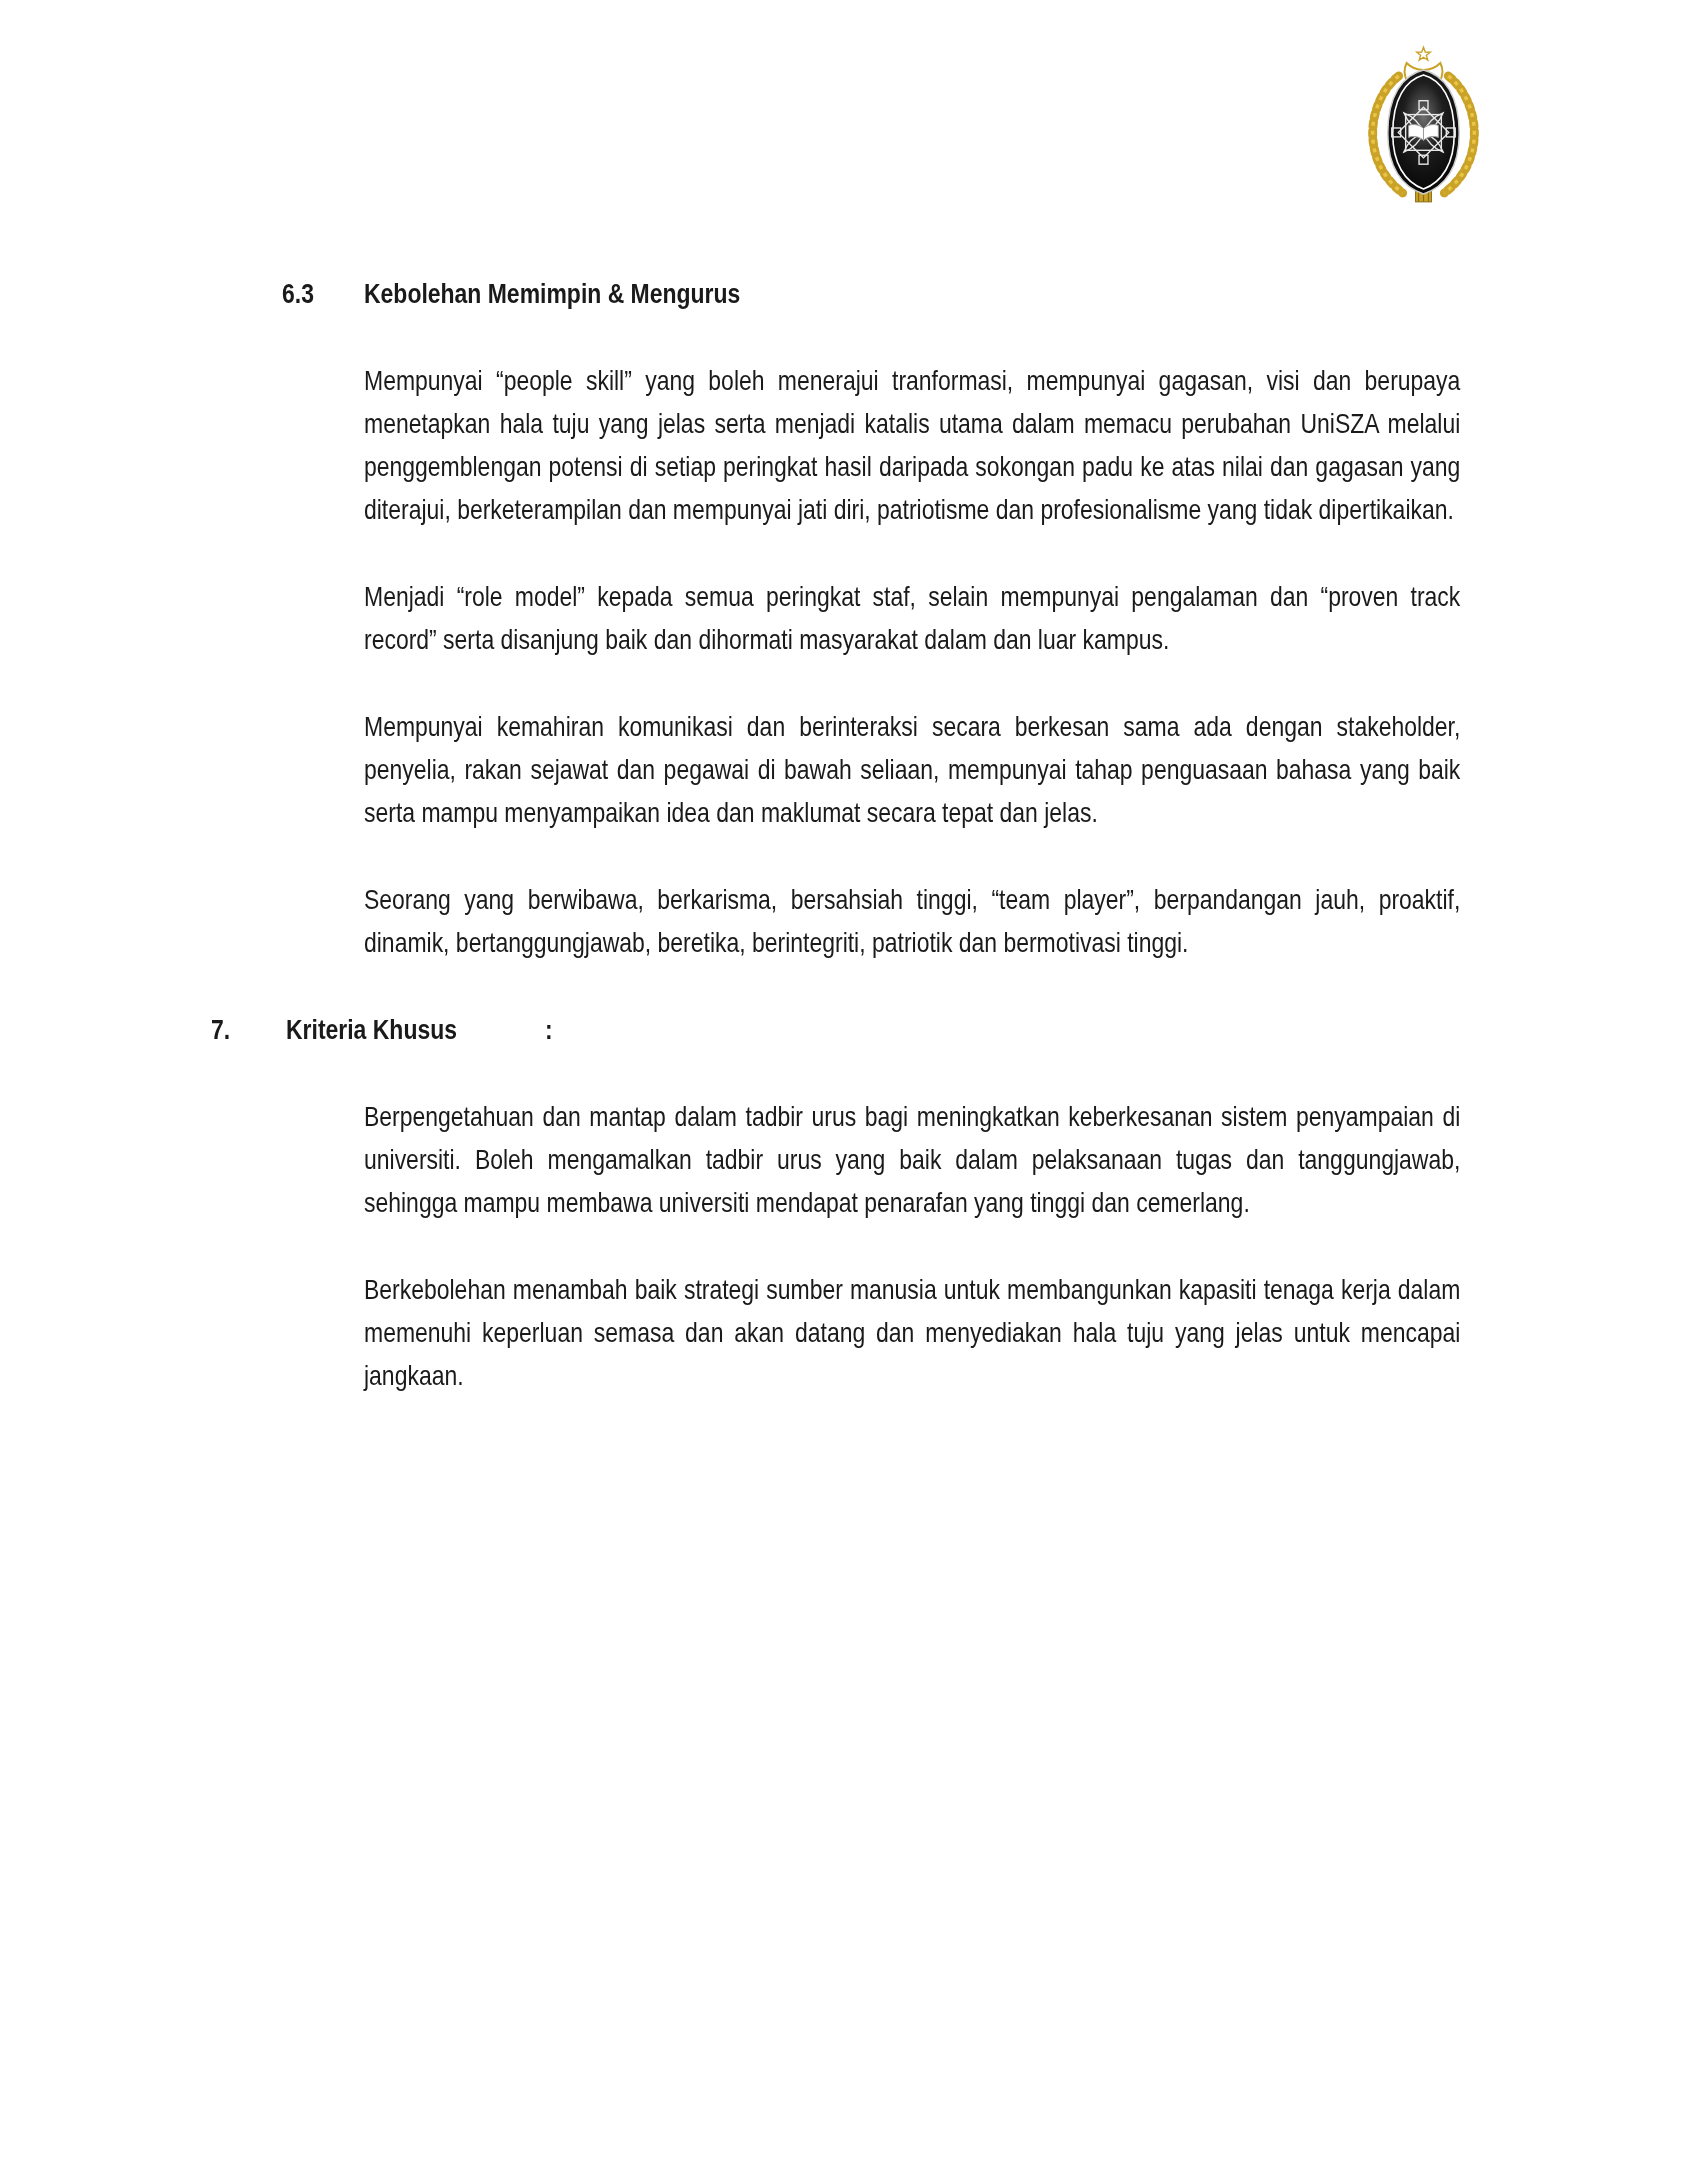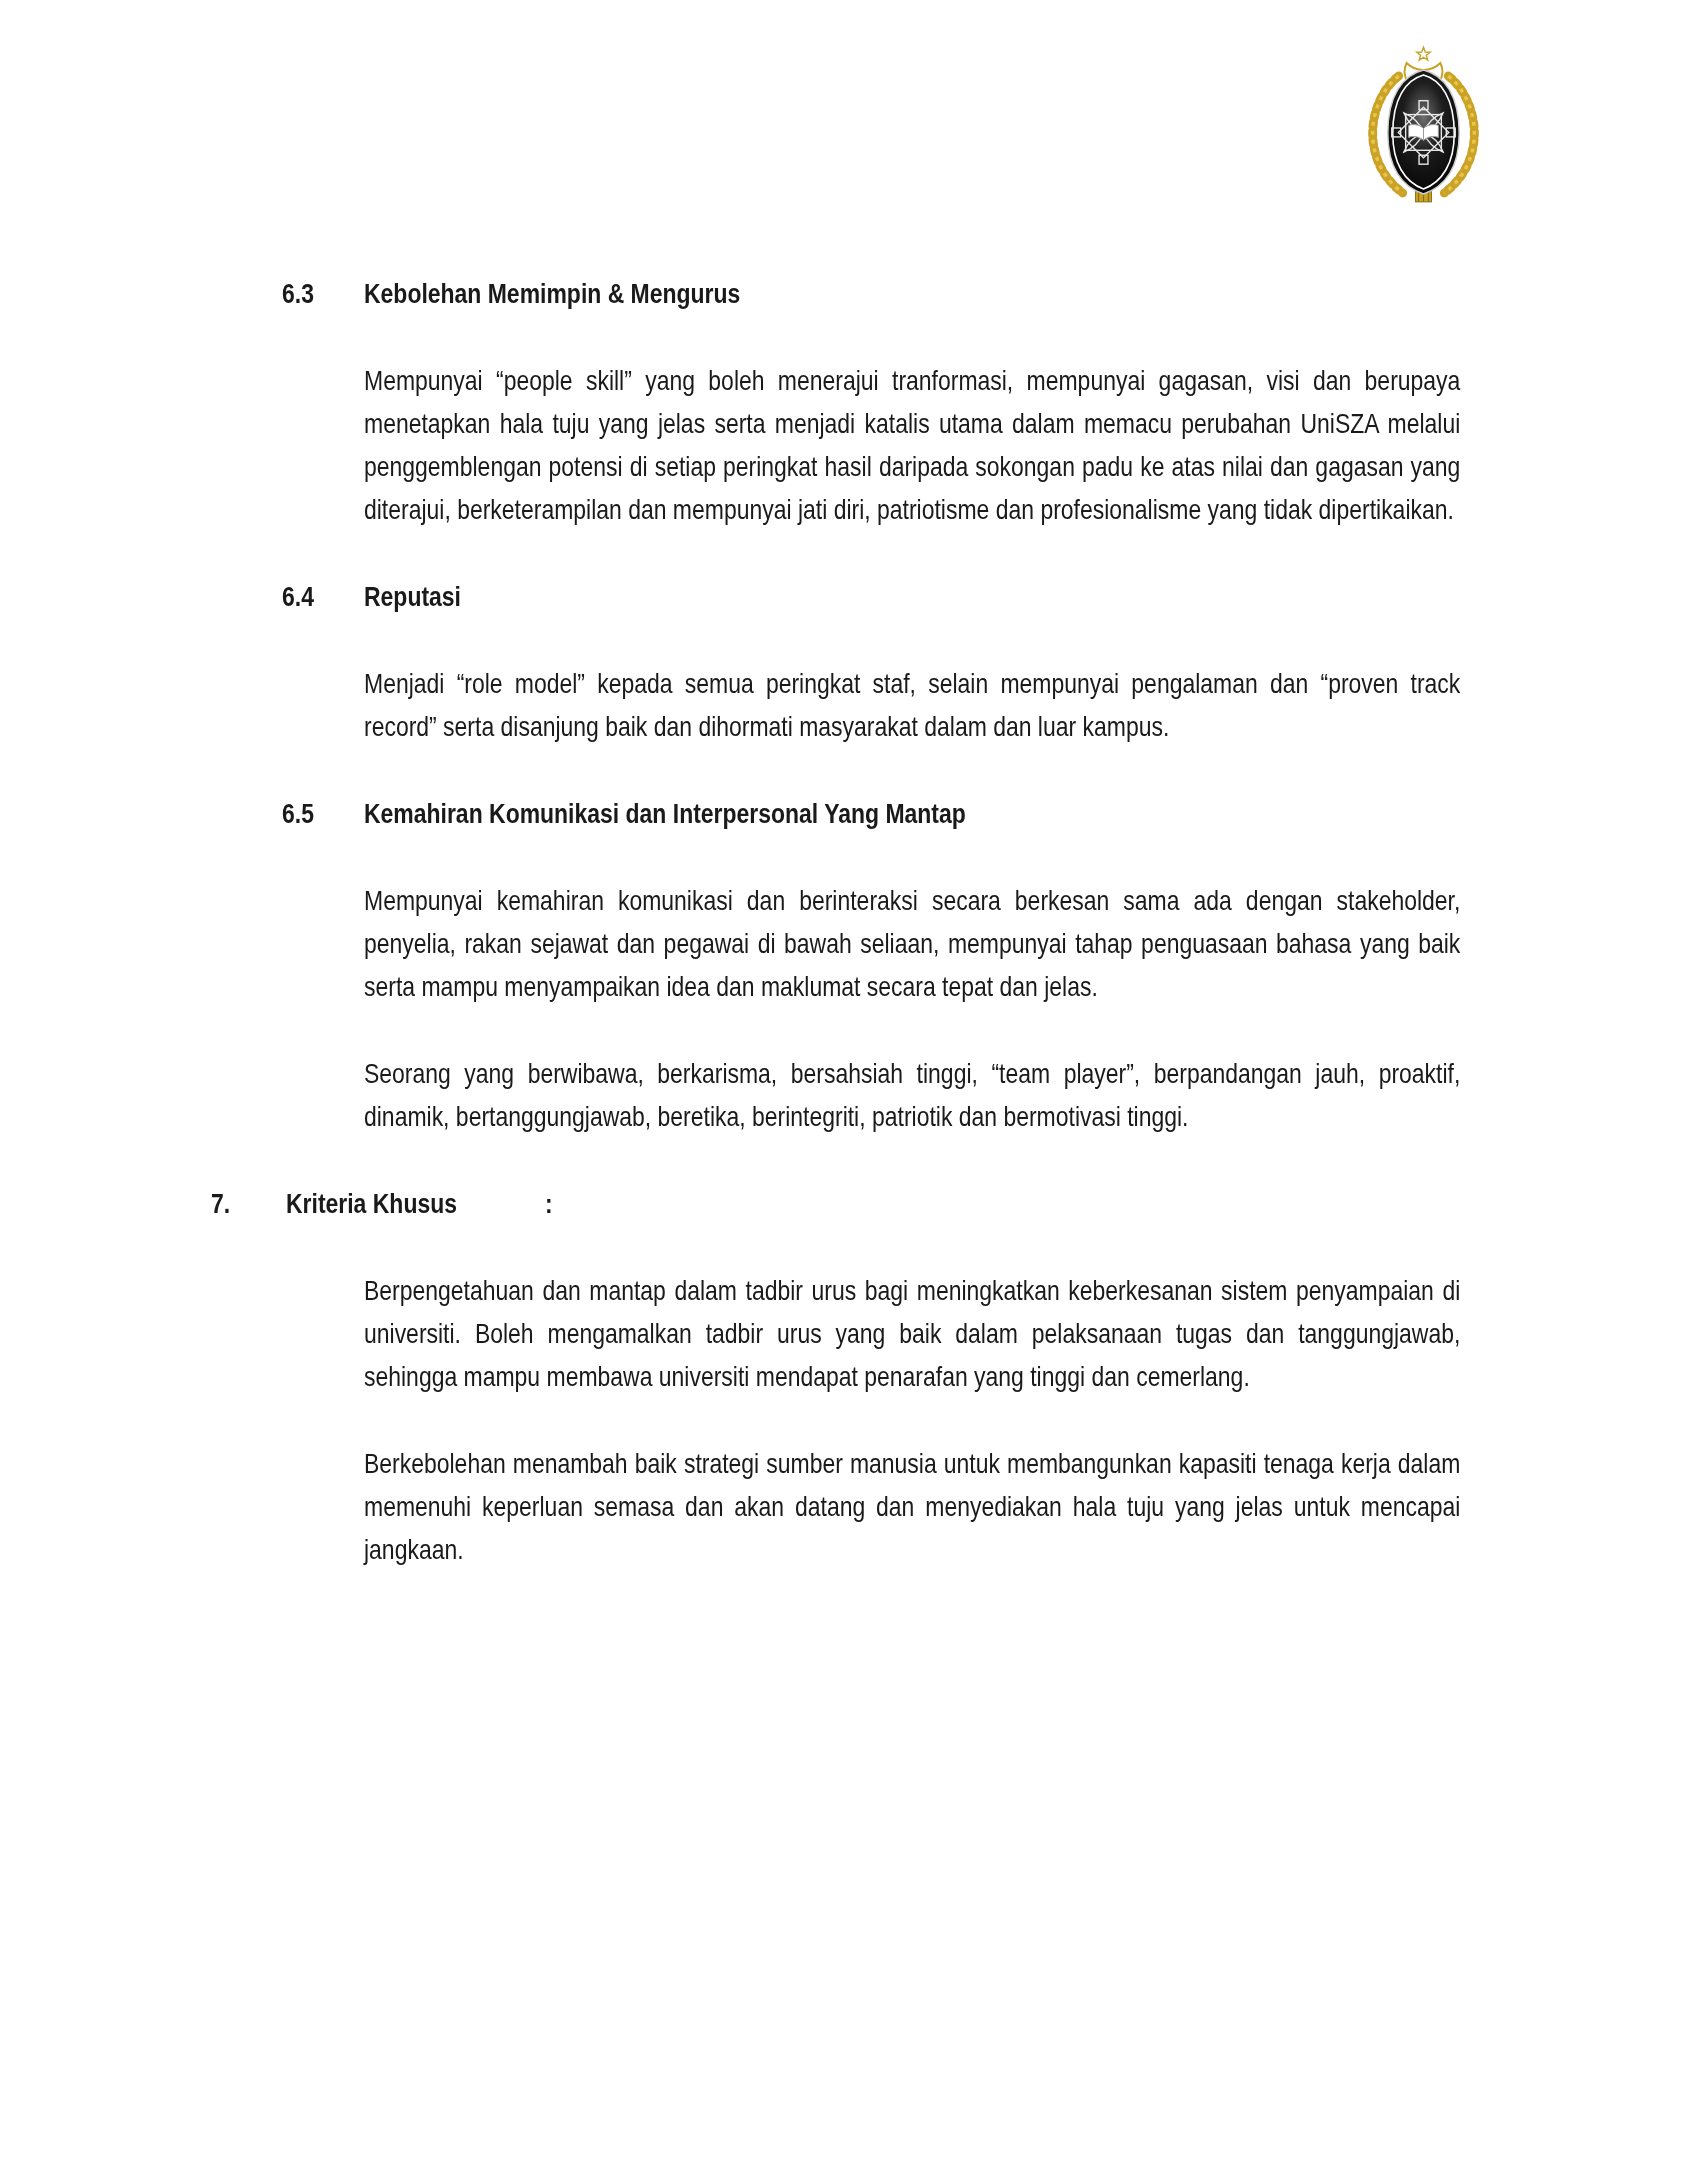--- a/index.html
+++ b/index.html
@@ -113,32 +113,24 @@
 
   <section class="sec2">
     <div class="sec-head">
       <span class="num"><span class="cx">6.3</span></span>
       <span class="title cx">Kebolehan Memimpin &amp; Mengurus</span>
     </div>
     <p class="body">Mempunyai “people skill” yang boleh menerajui tranformasi, mempunyai gagasan, visi dan berupaya menetapkan hala tuju yang jelas serta menjadi katalis utama dalam memacu perubahan UniSZA melalui penggemblengan potensi di setiap peringkat hasil daripada sokongan padu ke atas nilai dan gagasan yang diterajui, berketerampilan dan mempunyai jati diri, patriotisme dan profesionalisme yang tidak dipertikaikan.</p>
   </section>
 
   <section class="sec2">
-    <div class="sec-head">
-      <span class="num"><span class="cx">6.4</span></span>
-      <span class="title cx">Reputasi</span>
-    </div>
     <p class="body">Menjadi “role model” kepada semua peringkat staf, selain mempunyai pengalaman dan “proven track record” serta disanjung baik dan dihormati masyarakat dalam dan luar kampus.</p>
   </section>
 
   <section class="sec2">
-    <div class="sec-head">
-      <span class="num"><span class="cx">6.5</span></span>
-      <span class="title cx">Kemahiran Komunikasi dan Interpersonal Yang Mantap</span>
-    </div>
     <p class="body">Mempunyai kemahiran komunikasi dan berinteraksi secara berkesan sama ada dengan stakeholder, penyelia, rakan sejawat dan pegawai di bawah seliaan, mempunyai tahap penguasaan bahasa yang baik serta mampu menyampaikan idea dan maklumat secara tepat dan jelas.</p>
   </section>
 
   <section class="sec2">
     <p class="body">Seorang yang berwibawa, berkarisma, bersahsiah tinggi, “team player”, berpandangan jauh, proaktif, dinamik, bertanggungjawab, beretika, berintegriti, patriotik dan bermotivasi tinggi.</p>
   </section>
 
   <section class="sec1">
     <div class="sec-head">
       <span class="num"><span class="cx">7.</span></span>

